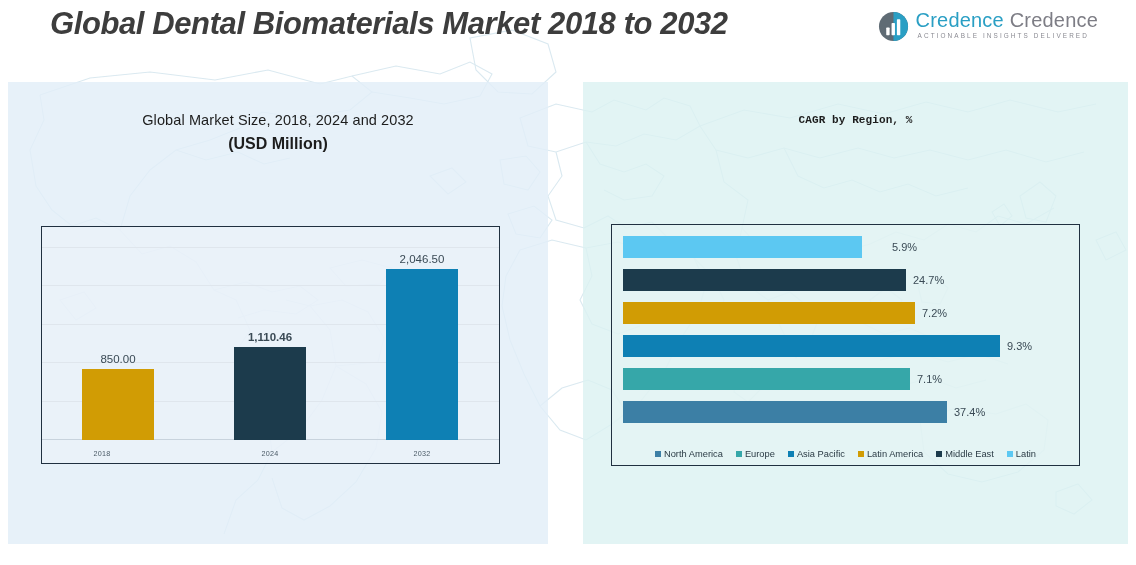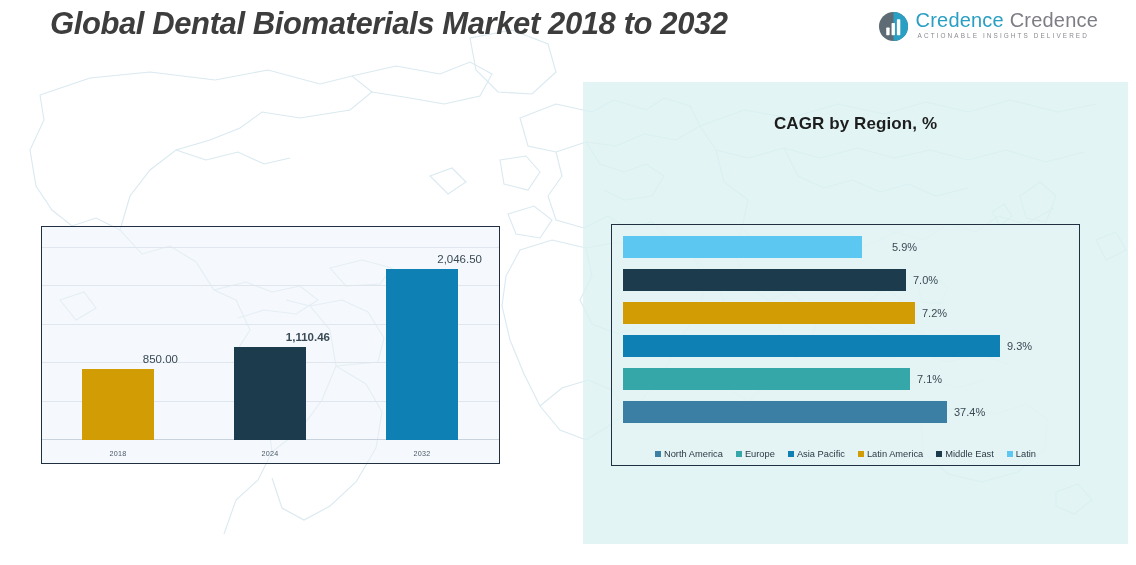--- a/index.html
+++ b/index.html
@@ -44,33 +44,33 @@
   .panel-right{
     position:absolute;left:583px;top:82px;width:545px;height:462px;
     background:rgba(219,241,241,.80);
   }
 
   .panel-heading{
     position:absolute;width:100%;text-align:center;color:#1d1d1d;
   }
   .heading-line1{font-size:14.5px;letter-spacing:.1px;}
   .heading-line2{font-size:16px;font-weight:bold;margin-top:7px;}
-  .heading-solo{font-size:17px;font-weight:bold;letter-spacing:.1px;}
+  .heading-solo{font-size:11px;font-weight:bold;letter-spacing:.1px;font-family:Liberation Mono, monospace;}
 
   
   .chart-left{
     position:absolute;left:41px;top:226px;width:459px;height:238px;
     border:1.6px solid #203040;
     background:rgba(236,243,250,.55);
     box-sizing:border-box;
   }
   .gridline{position:absolute;left:0;right:0;height:1px;background:#dfe6ed;}
   .vbar{position:absolute;bottom:23px;}
   .vbar-label{
-    position:absolute;width:120px;text-align:right;
+    position:absolute;width:120px;text-align:center;
     font-size:11.5px;color:#3a4a55;
   }
   .vcat{
     position:absolute;bottom:5px;width:120px;text-align:center;
     font-size:7.2px;color:#4a5a66;letter-spacing:.2px;
   }
   .axis-base{position:absolute;left:0;right:0;bottom:23px;height:1px;background:#c8d3dd;}
 
   
   .chart-right{
@@ -167,32 +167,38 @@
       <div class="logo-txt">
         <div class="logo-main">
           <span class="c1">Credence</span>
           <span class="c2">Credence</span>
         </div>
         <div class="logo-sub">Actionable Insights Delivered</div>
       </div>
     </div>
   </div>
 
+  <div class="panel-left">
+    <div class="panel-heading" style="top:30px;">
+      <div class="heading-line1">Global Market Size, 2018, 2024 and 2032</div>
+      <div class="heading-line2">(USD Million)</div>
+    </div>
+  </div>
 
   <div class="chart-left" id="chartLeft">
       <div class="gridline" style="bottom: 23px;"></div>
       <div class="gridline" style="bottom: 61.4px;"></div>
       <div class="gridline" style="bottom: 99.8px;"></div>
       <div class="gridline" style="bottom: 138.2px;"></div>
       <div class="gridline" style="bottom: 176.6px;"></div>
       <div class="gridline" style="bottom: 215px;"></div>
       <div class="axis-base"></div>
       <div class="vbar" style="left: 40px; width: 72px; height: 71px; background: rgb(209, 156, 4);"></div>
       <div class="vbar-label" style="left: 16px; bottom: 98px; margin-top: 8px;">850.00</div>
-      <div class="vcat" style="left: 16px; margin-top: 21px;">2018</div>
+      <div class="vcat" style="left: 0; margin-top: 21px;">2018</div>
       <div class="vbar" style="left: 192px; width: 72px; height: 93px; background: rgb(28, 59, 76);"></div>
       <div class="vbar-label" style="left: 168px; bottom: 120px; font-weight: bold;">1,110.46</div>
       <div class="vcat" style="left: 168px;">2024</div>
       <div class="vbar" style="left: 344px; width: 72px; height: 171px; background: rgb(14, 128, 180);"></div>
       <div class="vbar-label" style="left: 320px; bottom: 198px;">2,046.50</div>
       <div class="vcat" style="left: 320px;">2032</div>
     </div>
 
   <div class="panel-right">
     <div class="panel-heading" style="top:32px;">
@@ -223,21 +229,21 @@
           <span>Middle East</span>
         </span>
         <span class="legend-item">
           <span class="legend-swatch" style="background: rgb(92, 200, 242);"></span>
           <span>Latin</span>
         </span>
       </div>
   <div class="hbar" style="top: 11px; width: 239px; height: 22px; background: rgb(92, 200, 242);"></div>
       <div class="hval" style="left: 257px; top: 16px; padding-left: 23px;">5.9%</div>
       <div class="hbar" style="top: 44px; width: 283px; height: 22px; background: rgb(28, 59, 76);"></div>
-      <div class="hval" style="left: 301px; top: 49px;">7.0%</div>
+      <div class="hval" style="left: 301px; top: 49px;">24.7%</div>
       <div class="hbar" style="top: 77px; width: 292px; height: 22px; background: rgb(209, 156, 4);"></div>
       <div class="hval" style="left: 310px; top: 82px;">7.2%</div>
       <div class="hbar" style="top: 110px; width: 377px; height: 22px; background: rgb(14, 128, 180);"></div>
       <div class="hval" style="left: 395px; top: 115px;">9.3%</div>
       <div class="hbar" style="top: 143px; width: 287px; height: 22px; background: rgb(54, 167, 169);"></div>
       <div class="hval" style="left: 305px; top: 148px;">7.1%</div>
       <div class="hbar" style="top: 176px; width: 324px; height: 22px; background: rgb(60, 127, 165);"></div>
       <div class="hval" style="left: 342px; top: 181px;">37.4%</div>
     </div>
 

